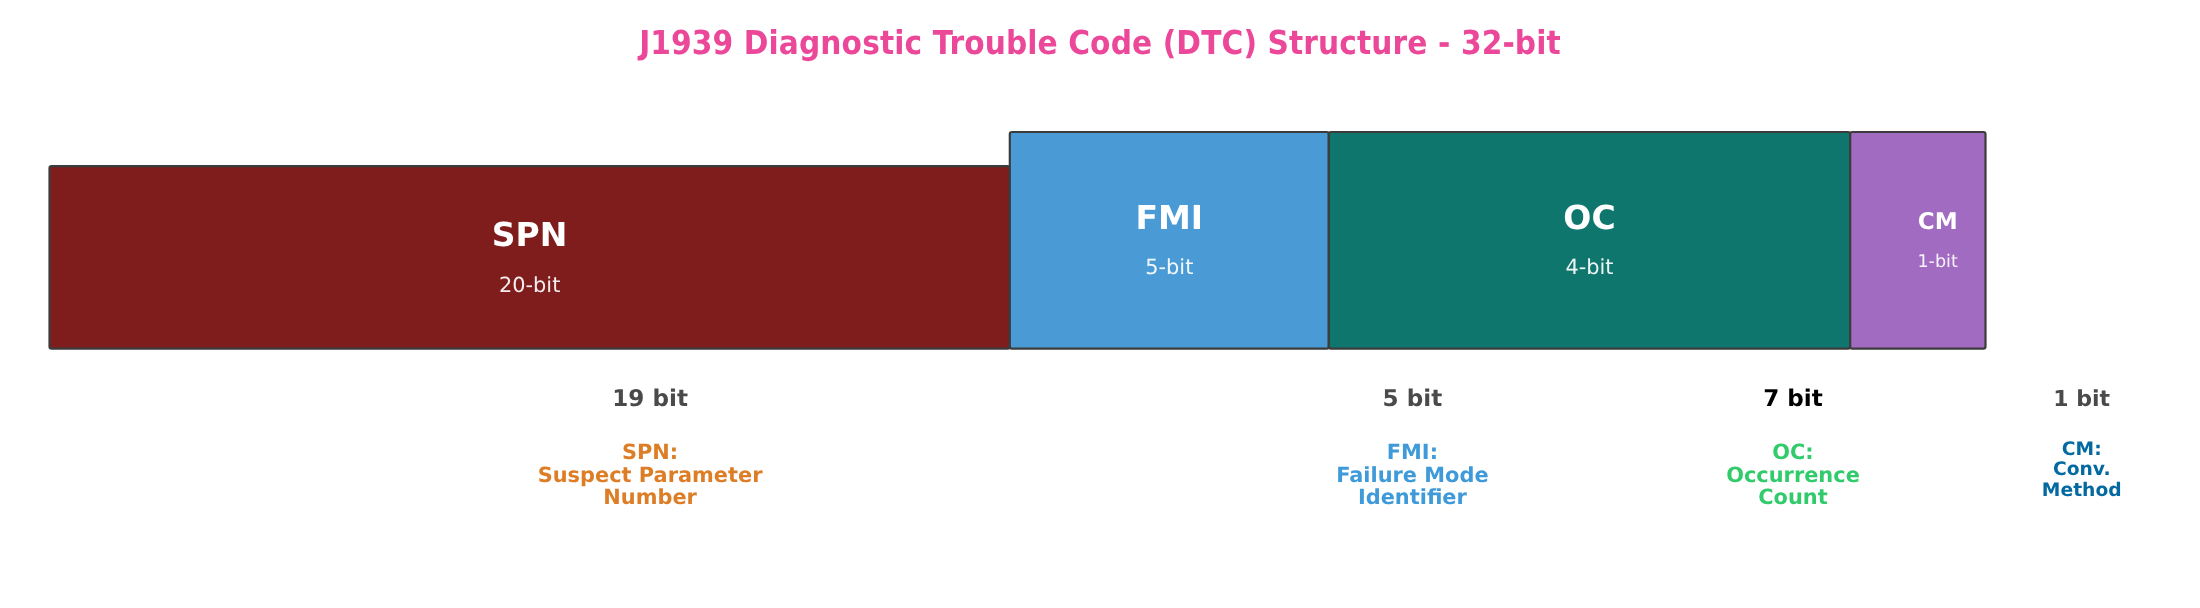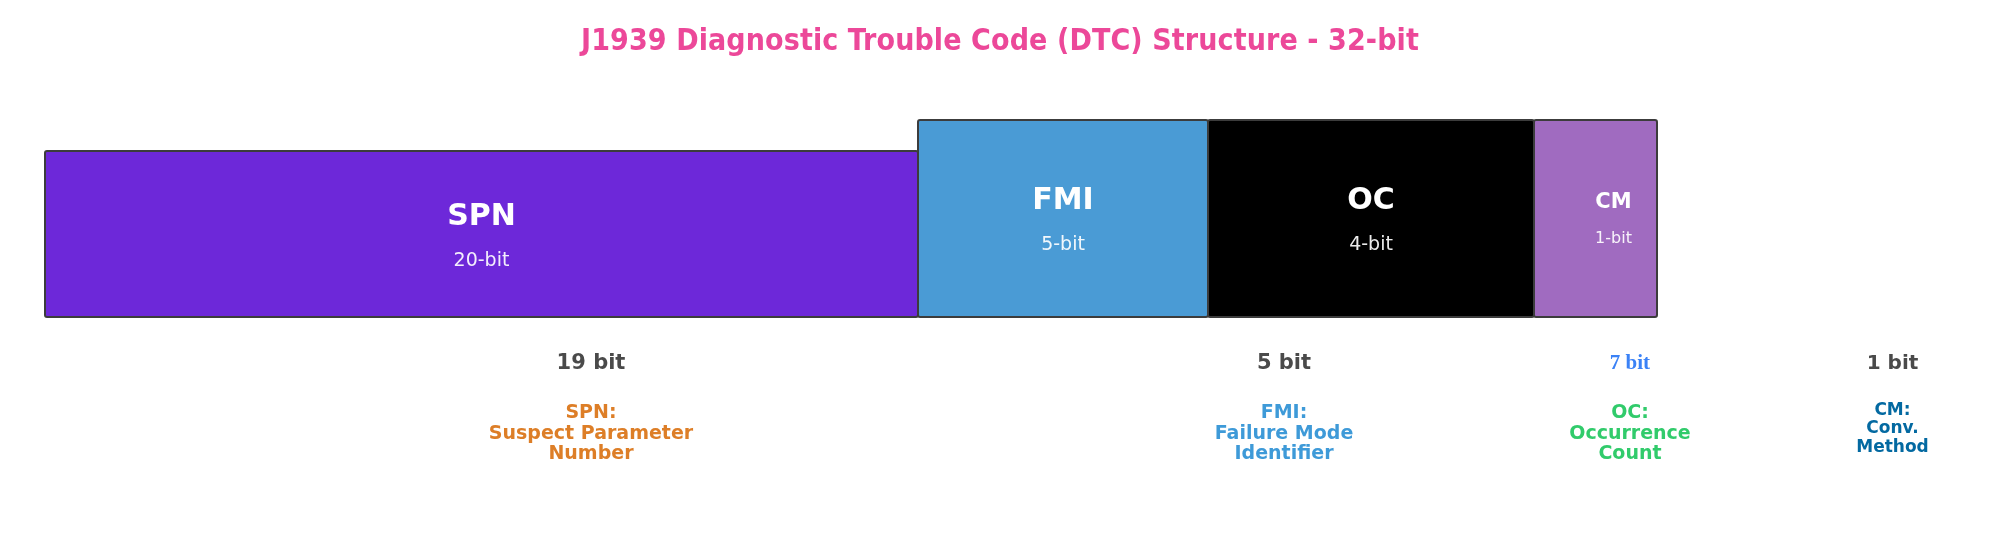--- a/index.html
+++ b/index.html
@@ -110,29 +110,29 @@
   .annot.sz-sm .desc { font-size: 17px; }
 </style>
 </head>
 <body>
 
 <div class="page" style="background: rgb(255, 255, 255);">
 
   <div class="title" style="color: #ec4899;">J1939 Diagnostic Trouble Code (DTC) Structure - 32-bit</div>
 
   <div class="bar">
-    <div class="seg sz-lg" style="width: 875px; background: #6d28d9; border-color: rgb(60, 60, 60); margin-top: 31px;">
+    <div class="seg sz-lg" style="width: 875px; background: #7f1d1d; border-color: rgb(60, 60, 60); margin-top: 31px;">
       <span class="seg-name">SPN</span>
       <span class="seg-sub">20-bit</span>
     </div>
     <div class="seg sz-lg" style="width: 292px; background: rgb(74, 155, 213); border-color: rgb(60, 60, 60);">
       <span class="seg-name">FMI</span>
       <span class="seg-sub">5-bit</span>
     </div>
-    <div class="seg sz-lg" style="width: 328px; background: #000000; border-color: rgb(60, 60, 60);">
+    <div class="seg sz-lg" style="width: 476px; background: #0f766e; border-color: rgb(60, 60, 60);">
       <span class="seg-name">OC</span>
       <span class="seg-sub">4-bit</span>
     </div>
     <div class="seg sz-sm" style="width: 125px; background: rgb(160, 107, 192); border-color: rgb(60, 60, 60); padding-left: 36px;">
       <span class="seg-name">CM</span>
       <span class="seg-sub">1-bit</span>
     </div>
   </div>
 
   <div class="annots">
@@ -142,21 +142,21 @@
 Suspect Parameter
 Number</span>
     </div>
     <div class="annot" style="width: 292px;">
       <span class="bitcount" style="color: rgb(74, 74, 74);">5 bit</span>
       <span class="desc" style="color: rgb(62, 154, 216);">FMI:
 Failure Mode
 Identifier</span>
     </div>
     <div class="annot" style="width: 400px;">
-      <span class="bitcount" style="color: #3b82f6; font-family: Liberation Serif, serif;">7 bit</span>
+      <span class="bitcount" style="color: #000000;">7 bit</span>
       <span class="desc" style="color: rgb(49, 203, 107);">OC:
 Occurrence
 Count</span>
     </div>
     <div class="annot sz-sm" style="width: 125px;">
       <span class="bitcount" style="color: rgb(74, 74, 74);">1 bit</span>
       <span class="desc" style="color: #0369a1;">CM:
 Conv.
 Method</span>
     </div>

